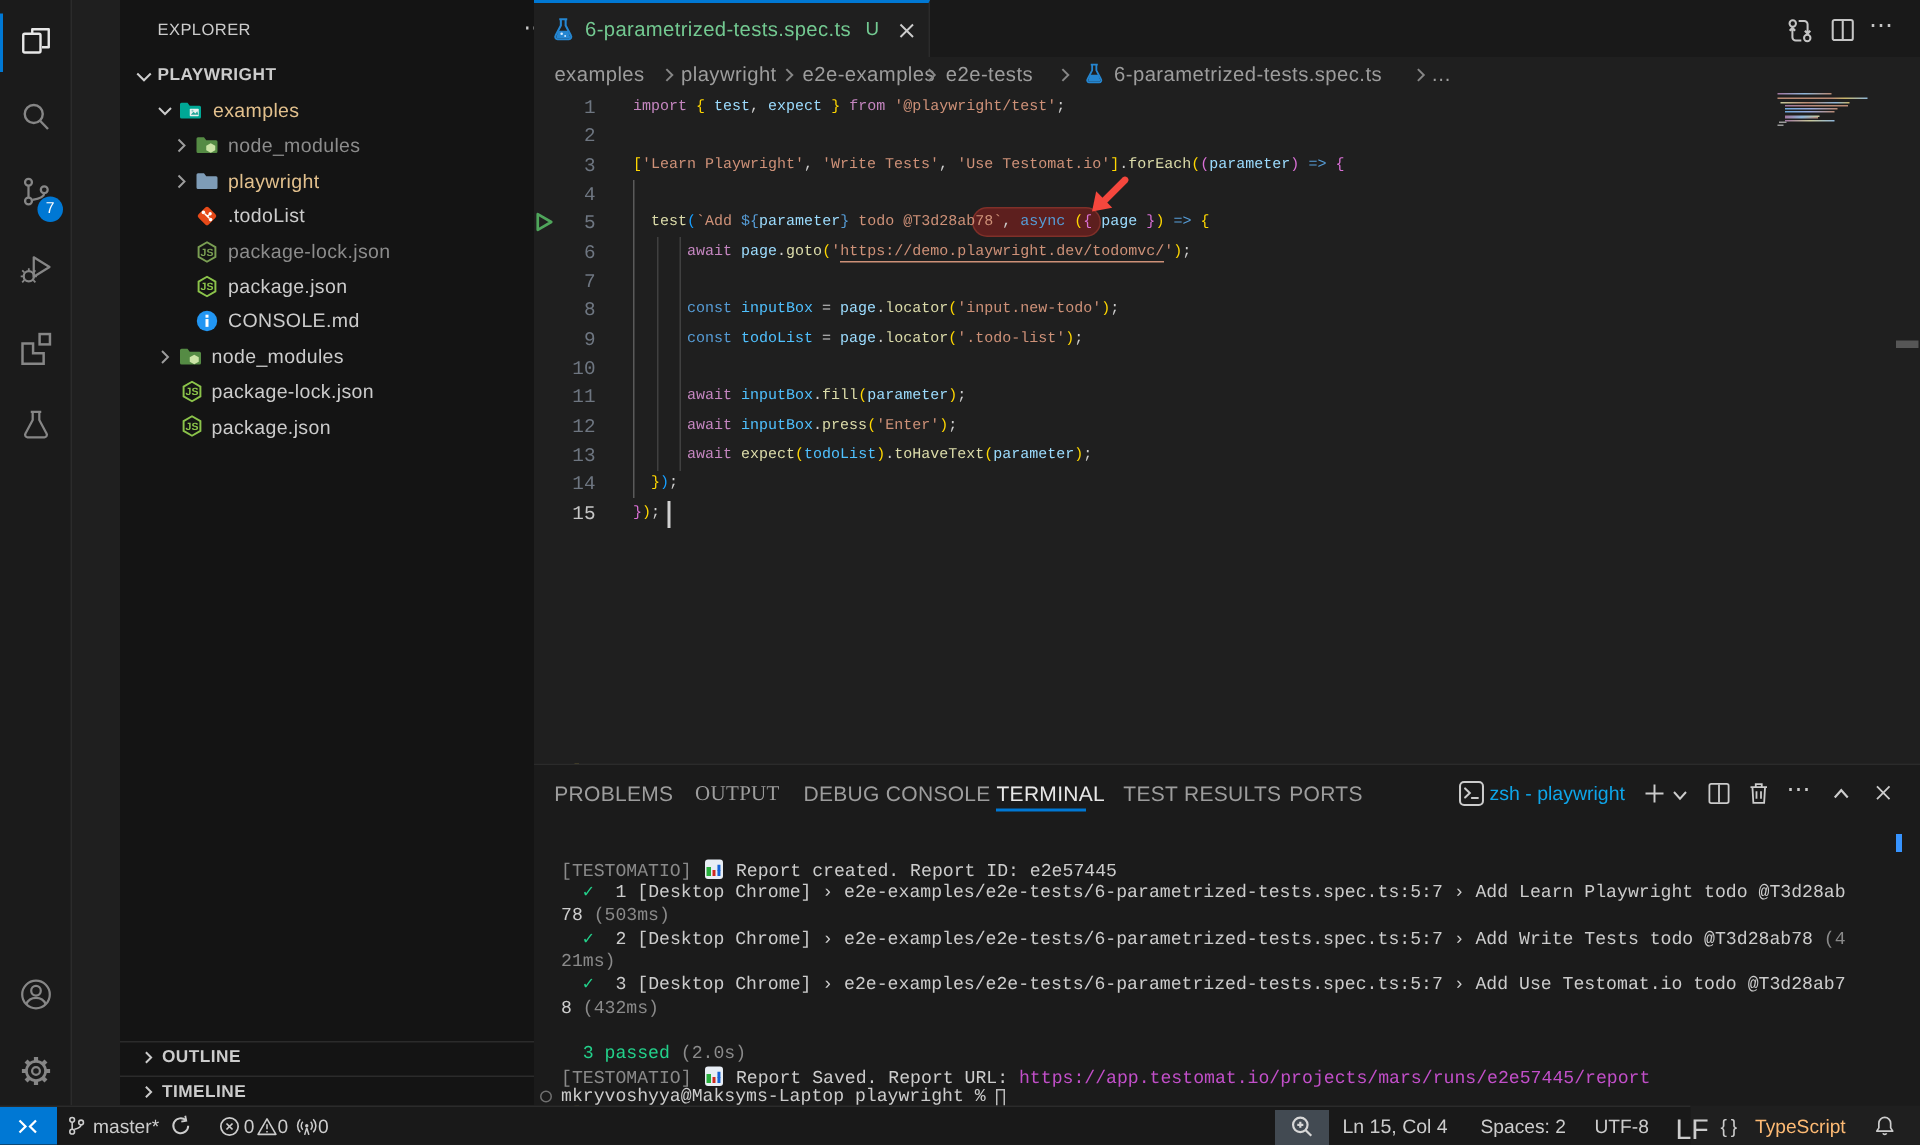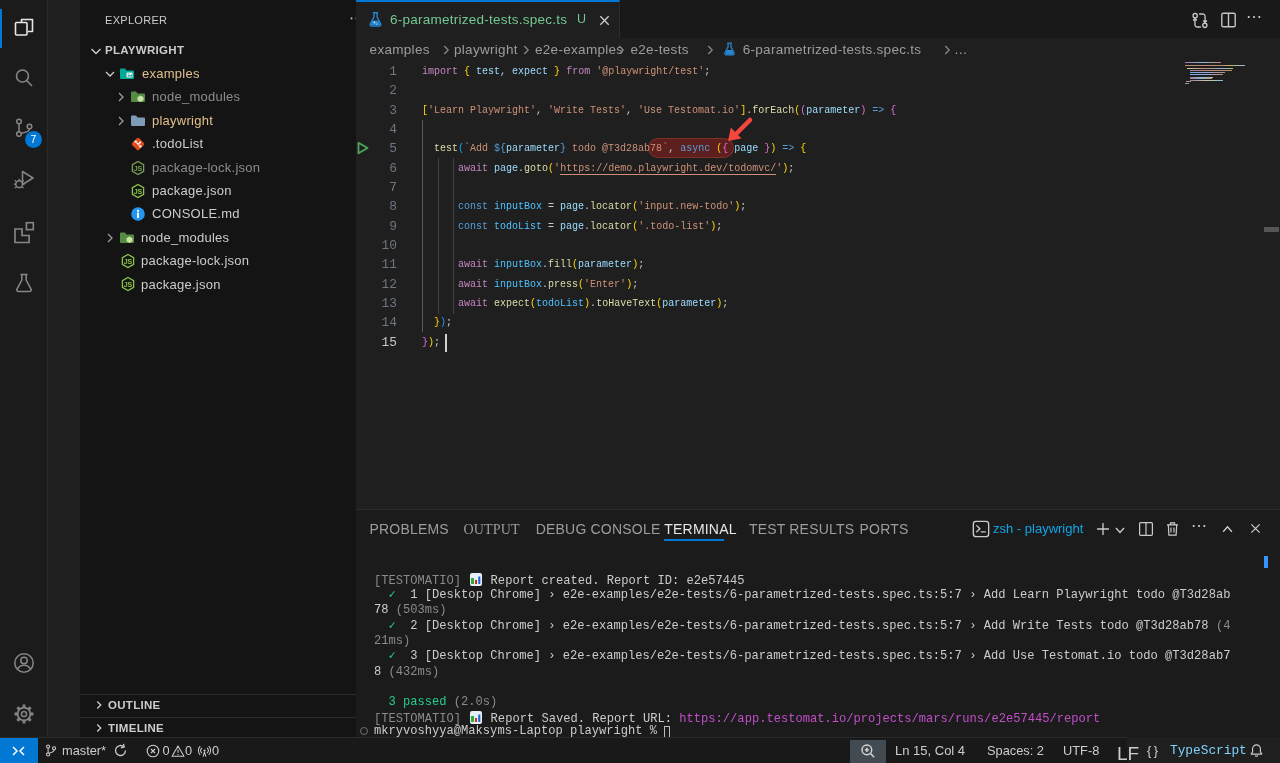--- a/index.html
+++ b/index.html
@@ -381,21 +381,21 @@
   <svg class="abs" style="left:859px;top:4px" width="18" height="18" viewBox="0 0 16 16" fill="none" stroke="#d7d7d7" stroke-width="1.3">
     <circle cx="7" cy="7" r="4.3"></circle>
       <path d="M10.2 10.2 L13.5 13.5"></path>
       <path d="M7 5.2 L7 8.8 M5.2 7 L8.8 7"></path>
   </svg>
   <div class="abs" style="left:895px;top:5px;font-size:13px;color:#cccccc;">Ln 15, Col 4</div>
   <div class="abs" style="left:987px;top:5px;font-size:12.8px;color:#cccccc;">Spaces: 2</div>
   <div class="abs" style="left:1063px;top:5px;font-size:12.8px;color:#cccccc;">UTF-8</div>
   <div class="abs" style="left:1117px;top:5px;font-size:19px;color:#cccccc;">LF</div>
   <div class="abs" style="left:1147px;top:5px;font-size:12.8px;color:#cccccc;">{ }</div>
-  <div class="abs" style="left:1170px;top:5px;font-size:12.8px;color:#7dd3fc;font-family:Liberation Mono, monospace;">TypeScript</div>
+  <div class="abs" style="left:1170px;top:5px;font-size:12.8px;color:#fdba74;">TypeScript</div>
   <svg class="abs" style="left:1249px;top:4px" width="15" height="17" viewBox="0 0 16 16" fill="none" stroke="#cccccc" stroke-width="1.2">
     <path d="M8 2 A4.2 4.2 0 0 1 12.2 6.2 L12.2 9.5 L13.7 11.8 L2.3 11.8 L3.8 9.5 L3.8 6.2 A4.2 4.2 0 0 1 8 2 Z" stroke-linejoin="round"></path>
     <path d="M6.7 13.3 A1.4 1.4 0 0 0 9.3 13.3"></path>
   </svg>
 </div>
 <style>
 .emj { display:inline-block; width:12px; height:13px; background:#e8eef5; border-radius:2px; position:relative; vertical-align:-2px; margin:0 1.5px; }
 .emj::before { content:""; position:absolute; left:1.5px; bottom:1.5px; width:2.2px; height:6px; background:#27ae3c; }
 .emj::after { content:""; position:absolute; left:4.8px; bottom:1.5px; width:2.2px; height:4.5px; background:#cf2a20;
   box-shadow:3.3px -3.5px 0 0 #1763d6, 3.3px 0 0 0 #1763d6; }

